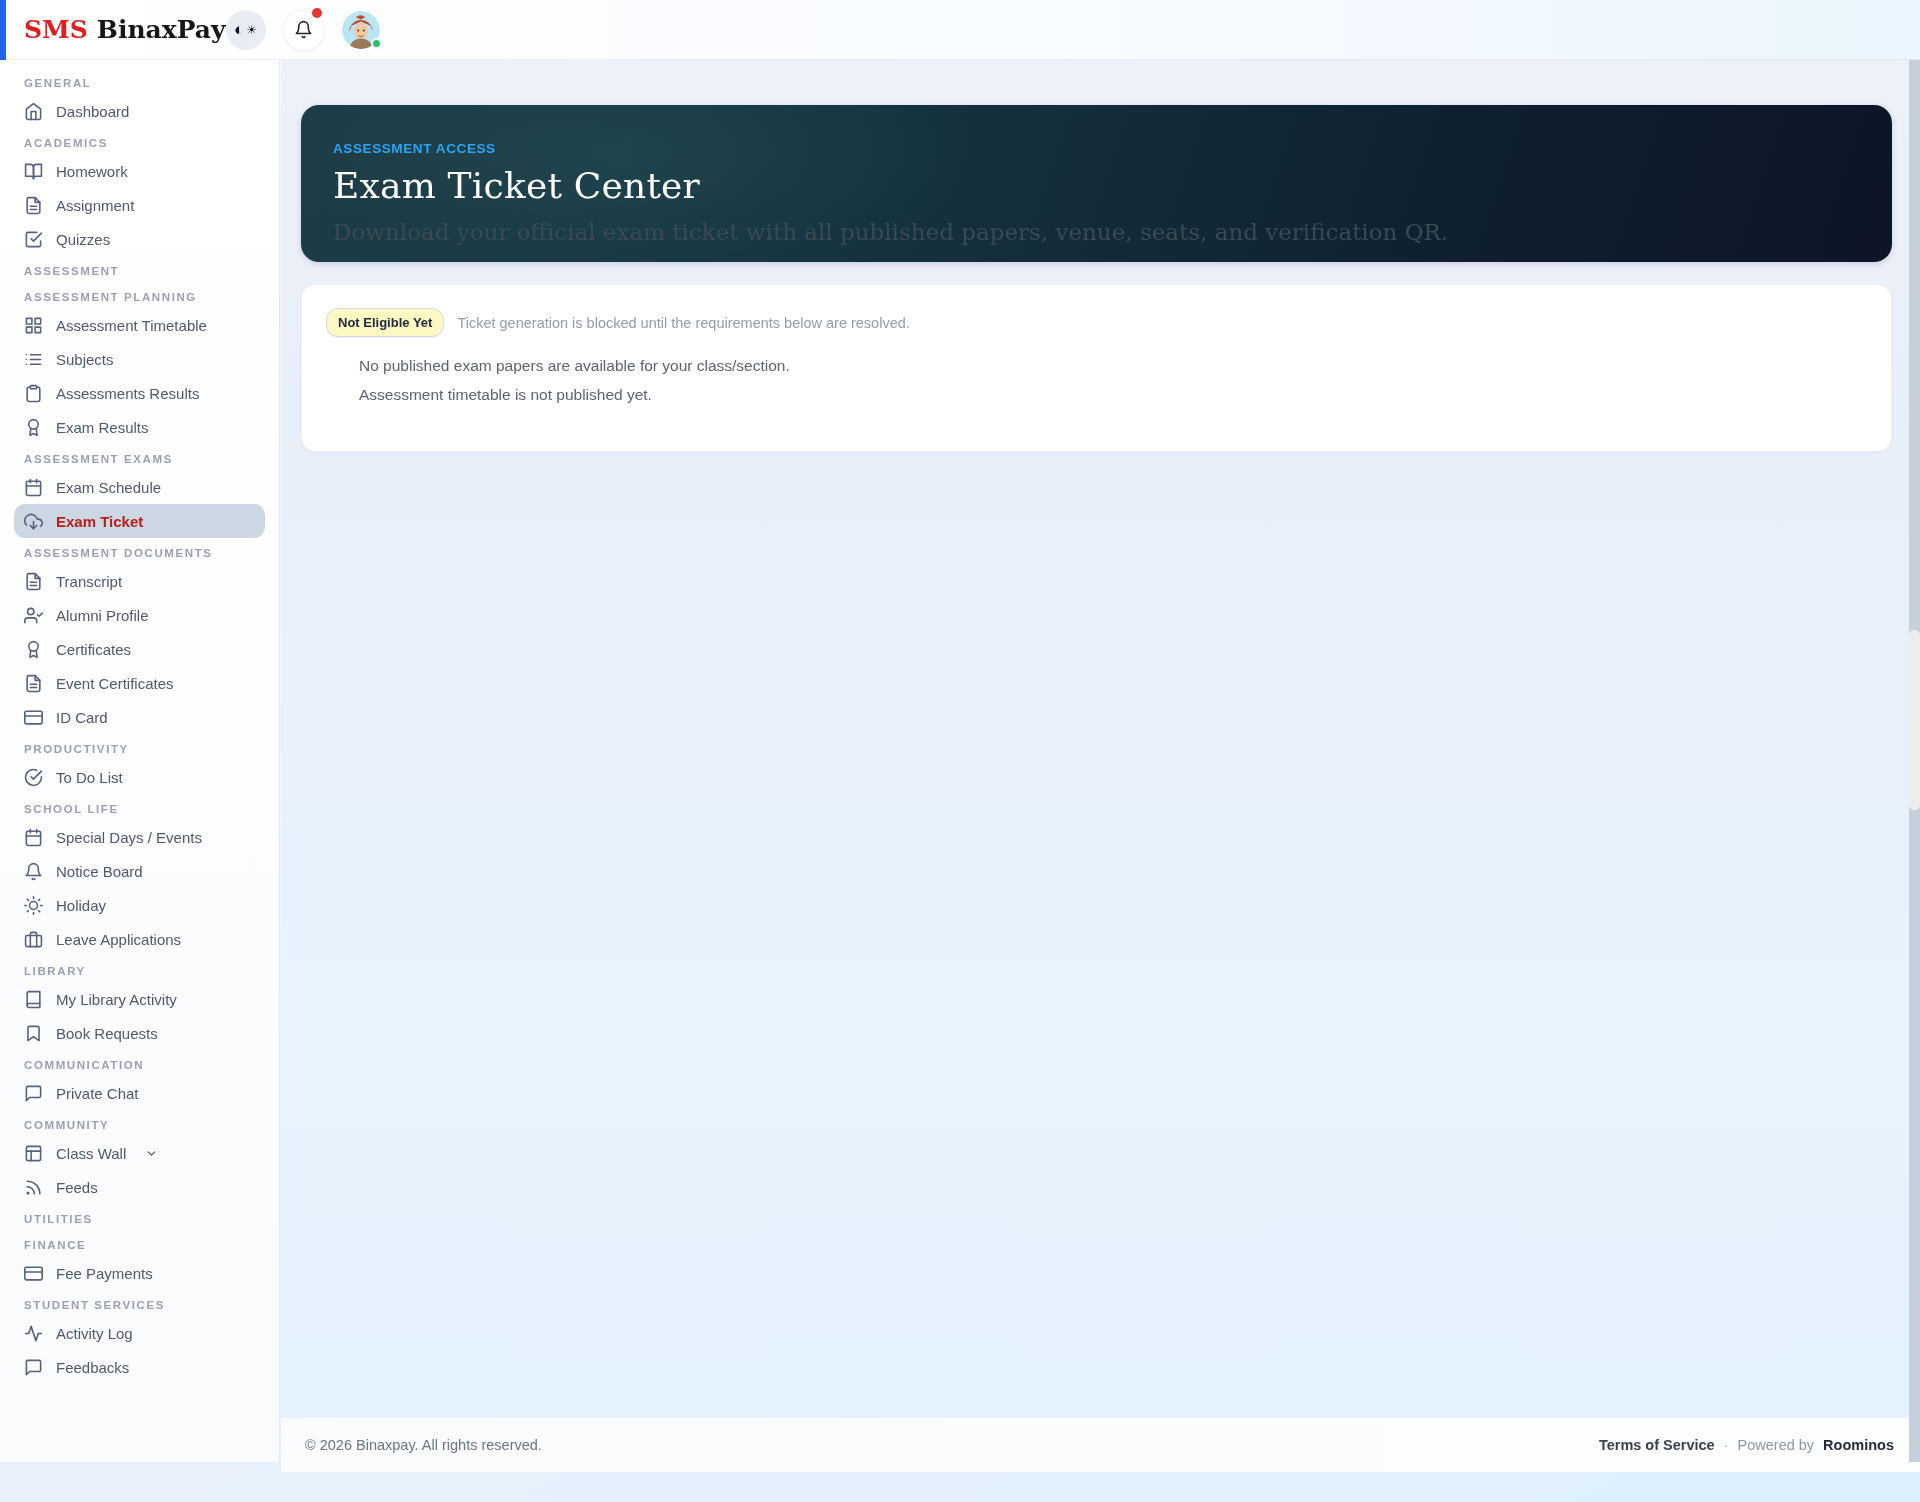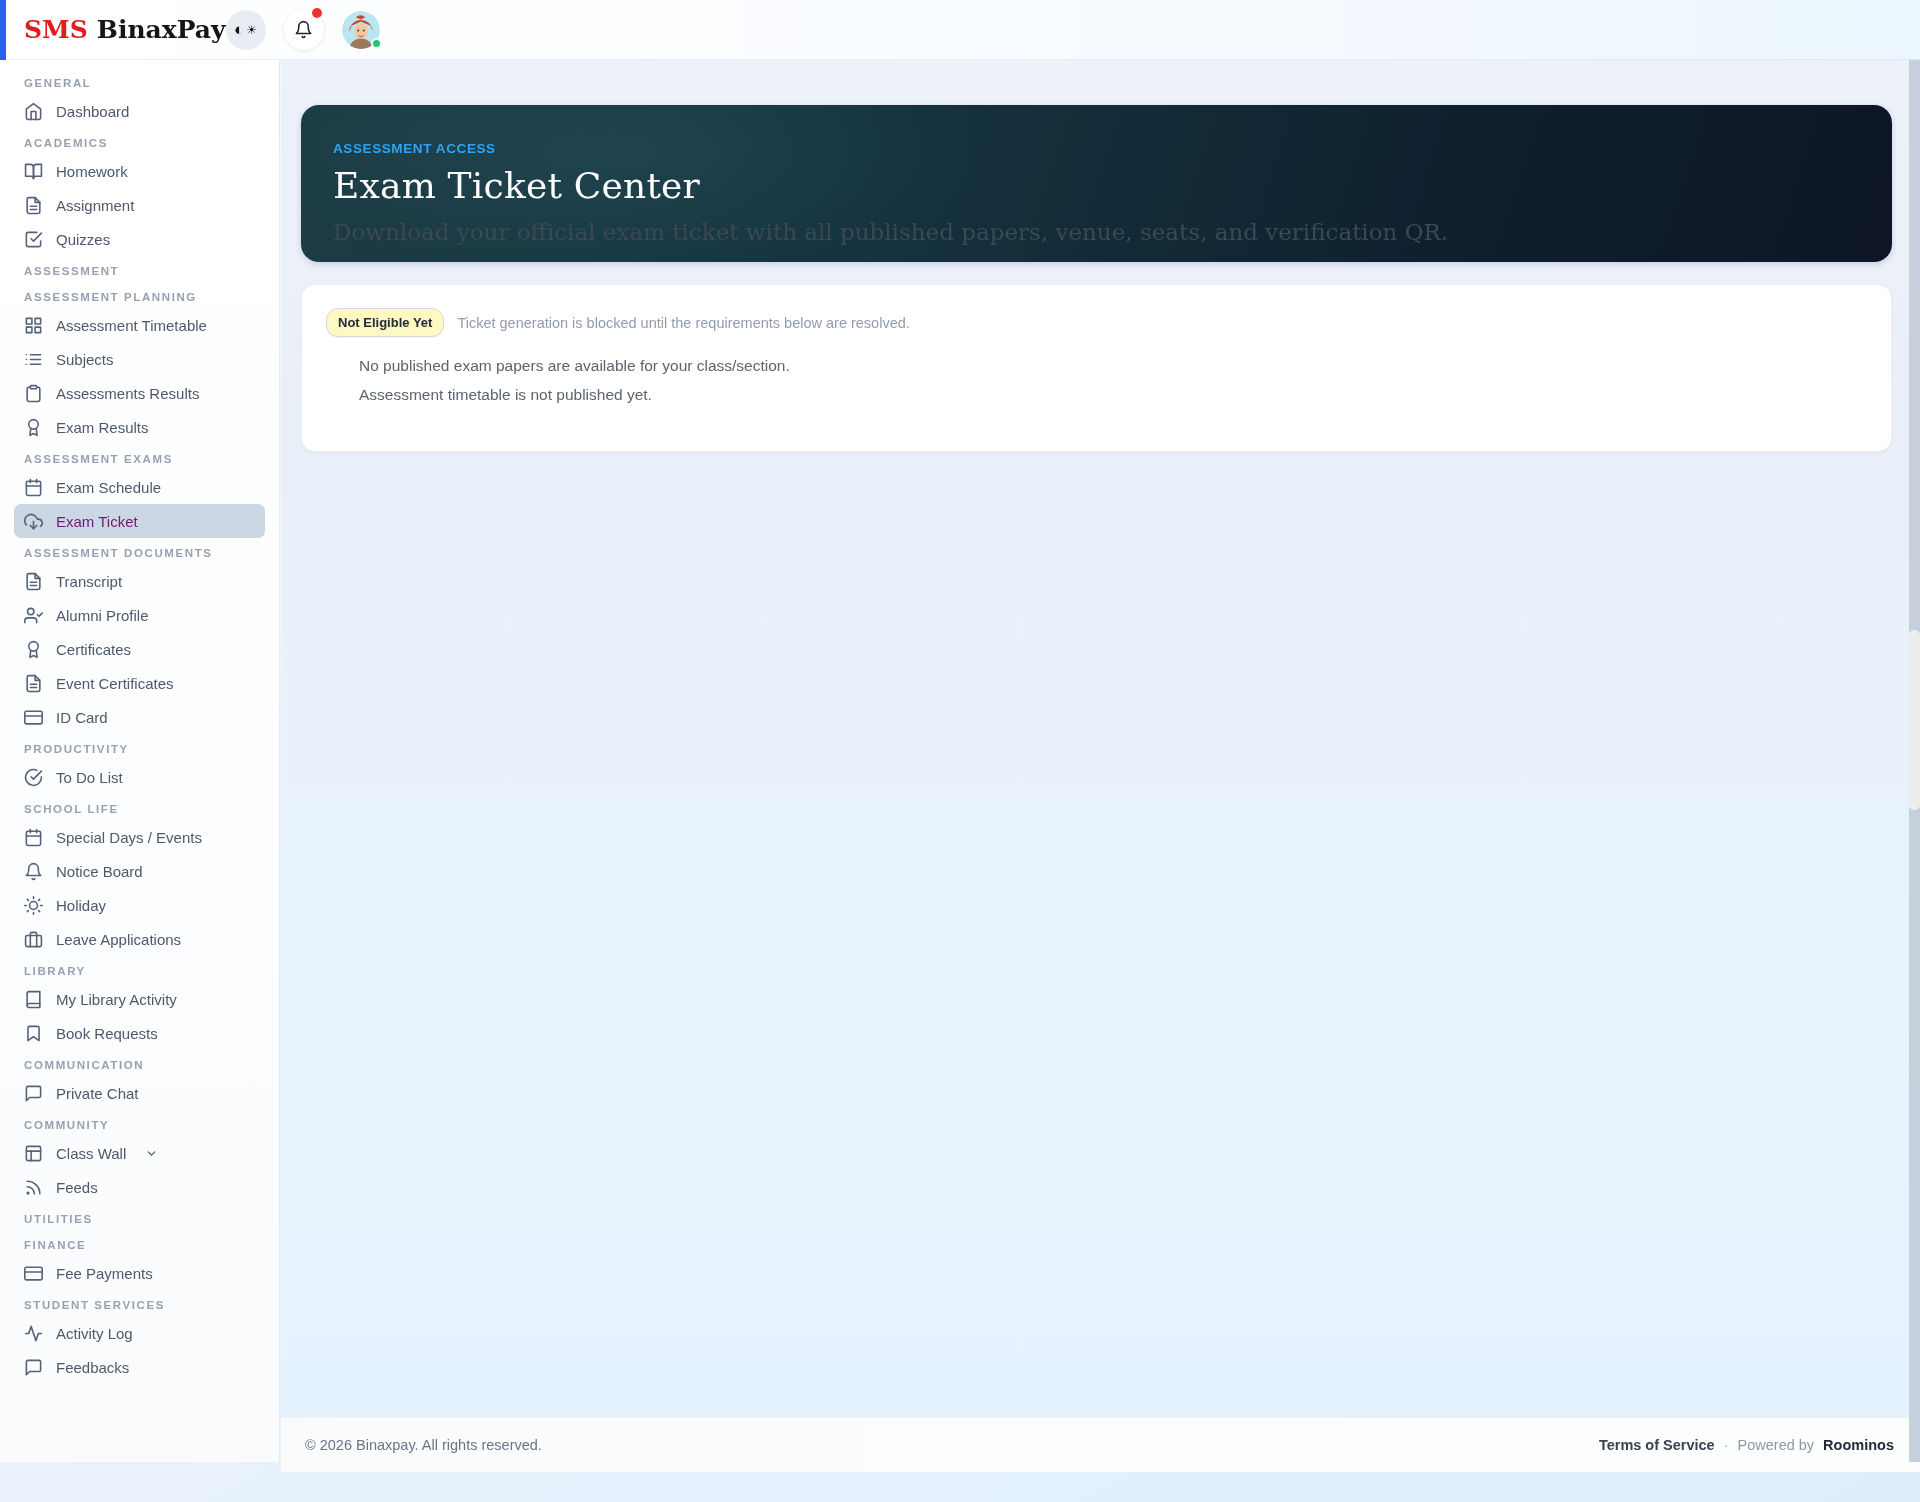--- a/index.html
+++ b/index.html
@@ -44,21 +44,21 @@
     position:absolute;top:60px;left:0;width:280px;height:1402px;
     background:linear-gradient(180deg,#ffffff,#fafbfd);
     border-right:1px solid #e5e8ee;padding:8px 14px 0 14px;overflow:hidden;
   }
   .nav-header{padding:9px 10px 5px;font-size:11.5px;font-weight:700;letter-spacing:1.6px;
     color:#98a1b2;text-transform:uppercase;}
   .nav-item{height:34px;display:flex;align-items:center;gap:13px;padding:0 10px;
     border-radius:11px;font-size:15px;color:#4d5a6b;cursor:pointer;white-space:nowrap;}
   .nav-item .nicon{width:19px;height:19px;flex:0 0 19px;color:#55627a;display:flex;align-items:center;}
   .nav-item .nicon svg{width:19px;height:19px;}
-  .nav-item.active{background:var(--active_item_bg);color:#701a75;font-weight:400;border-radius:7px;}
+  .nav-item.active{background:var(--active_item_bg);color:#b91c1c;font-weight:700;}
   .nav-item .chev{margin-left:6px;display:flex;align-items:center;color:#4d5a6b;}
   
   .main{position:absolute;left:281px;top:60px;width:1639px;height:1412px;
     background:linear-gradient(180deg,#edf1f9 0%,#e9eff9 25%,#e7f3fd 70%,#e4f2fd 100%);}
   .main-inner{padding:45px 28px 0 20px;}
   .hero{height:157px;border-radius:18px;padding:36px 32px 0 32px;
     background:
       radial-gradient(ellipse 600px 220px at 20% 30%,rgba(45,100,110,.30),rgba(0,0,0,0) 60%),
       linear-gradient(108deg,var(--hero_teal) 0%,#15323d 38%,#0e1d2c 78%,var(--hero_navy) 100%);
     box-shadow:0 2px 6px rgba(15,30,60,.15);}

